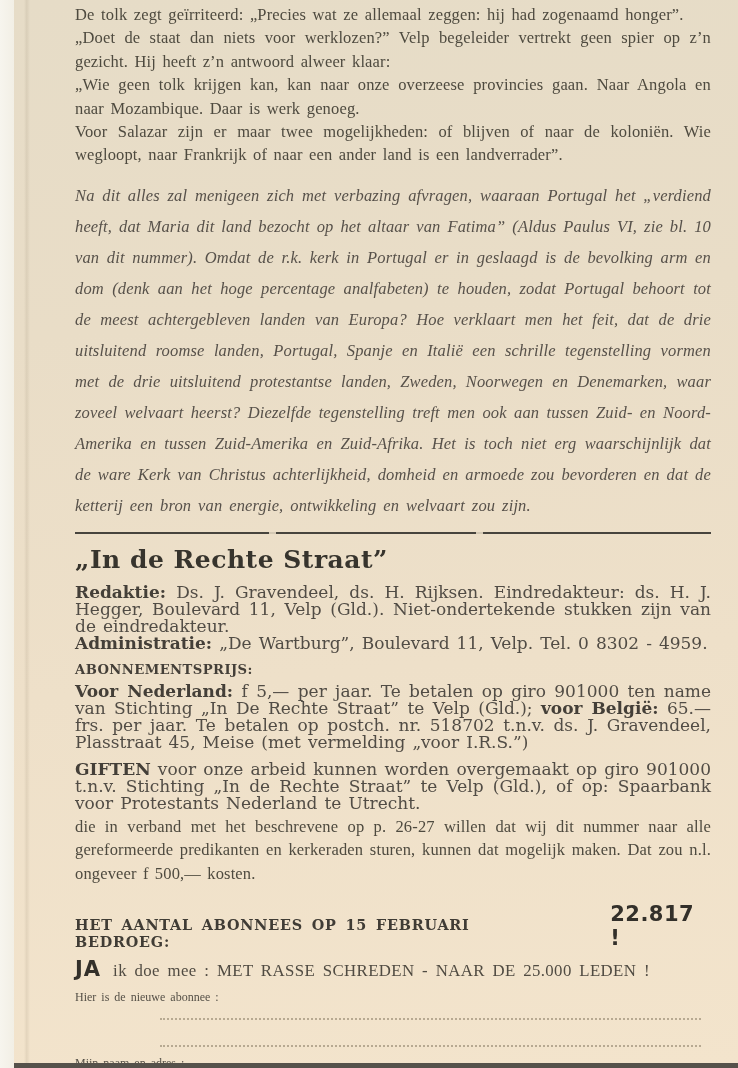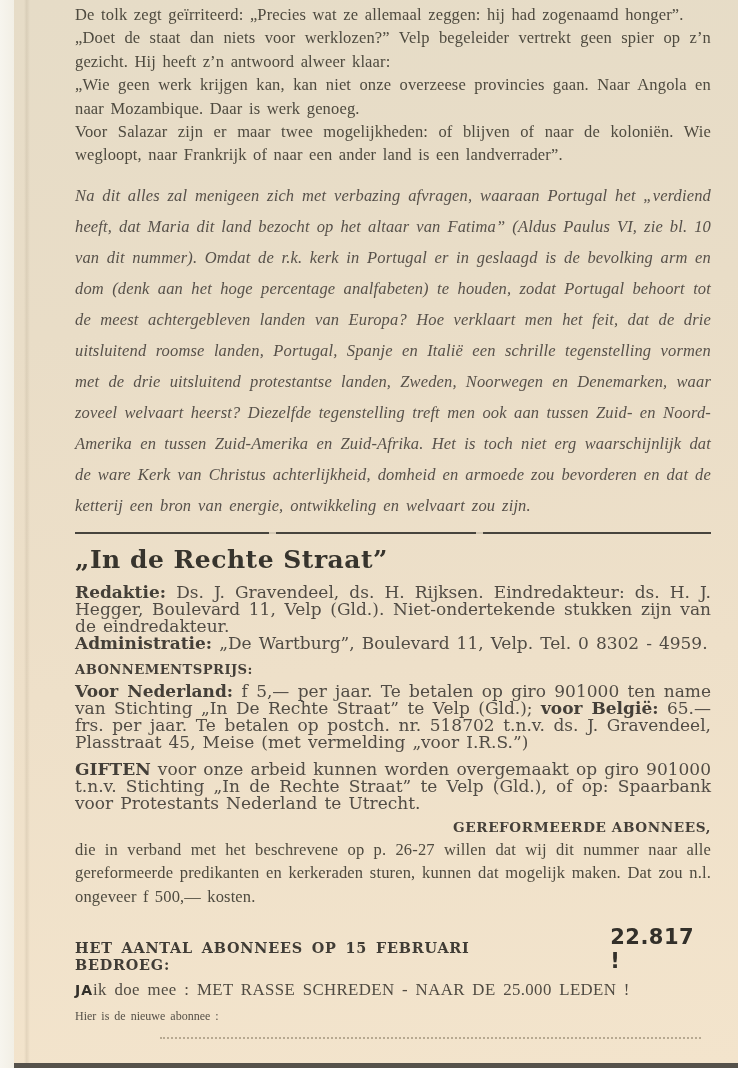--- a/index.html
+++ b/index.html
@@ -56,25 +56,25 @@
   .stats-label{
     font-family:"DejaVu Serif", serif;font-weight:bold;font-size:14.4px;
     letter-spacing:.8px;word-spacing:3px;color:#403c35;
   }
   .stats-count{
     font-family:"DejaVu Sans", sans-serif;font-weight:bold;font-size:21px;
     letter-spacing:.5px;color:#33302a;margin-left:42px;
   }
   .join-row{margin-top:7px;display:flex;align-items:baseline;}
   .ja{
-    font-family:"DejaVu Sans", sans-serif;font-weight:bold;font-size:14px;
+    font-family:"DejaVu Sans", sans-serif;font-weight:bold;font-size:21px;
     letter-spacing:1px;color:#33302a;
   }
   .join-text{
-    margin-left:0;font-size:16.8px;word-spacing:3px;letter-spacing:.4px;color:#504b42;
+    margin-left:12px;font-size:16.8px;word-spacing:3px;letter-spacing:.4px;color:#504b42;
   }
   .form-label{margin-top:9px;font-size:12px;word-spacing:2px;color:#555047;}
   .write-line{
     margin-left:85px;margin-right:10px;height:0;
     border-bottom:2px dotted rgba(110,98,75,.45);
   }
   .wl-1{margin-top:13px;}
   .wl-2{margin-top:25px;}
   .wl-3{margin-top:8px;}
 </style>
@@ -83,21 +83,21 @@
 
 <div class="page">
   <div class="edge-left"></div>
   <div class="crease"></div>
 
   <div class="content">
 
     <section class="interview">
       <p>De tolk zegt geïrriteerd: „Precies wat ze allemaal zeggen: hij had zogenaamd honger”.</p>
       <p>„Doet de staat dan niets voor werklozen?” Velp begeleider vertrekt geen spier op z’n gezicht. Hij heeft z’n antwoord alweer klaar:</p>
-      <p>„Wie geen werk krijgen kan, kan niet onze overzeese provincies gaan. Naar Angola en naar Mozambique. Daar is werk genoeg.</p>
+      <p>„Wie geen tolk krijgen kan, kan naar onze overzeese provincies gaan. Naar Angola en naar Mozambique. Daar is werk genoeg.</p>
       <p>Voor Salazar zijn er maar twee mogelijkheden: of blijven of naar de koloniën. Wie wegloopt, naar Frankrijk of naar een ander land is een landverrader”.</p>
     </section>
 
     <section class="commentary">
       <p>Na dit alles zal menigeen zich met verbazing afvragen, waaraan Portugal het „verdiend heeft, dat Maria dit land bezocht op het altaar van Fatima” (Aldus Paulus VI, zie bl. 10 van dit nummer). Omdat de r.k. kerk in Portugal er in geslaagd is de bevolking arm en dom (denk aan het hoge percentage analfabeten) te houden, zodat Portugal behoort tot de meest achtergebleven landen van Europa? Hoe verklaart men het feit, dat de drie uitsluitend roomse landen, Portugal, Spanje en Italië een schrille tegenstelling vormen met de drie uitsluitend protestantse landen, Zweden, Noorwegen en Denemarken, waar zoveel welvaart heerst? Diezelfde tegenstelling treft men ook aan tussen Zuid- en Noord-Amerika en tussen Zuid-Amerika en Zuid-Afrika. Het is toch niet erg waarschijnlijk dat de ware Kerk van Christus achterlijkheid, domheid en armoede zou bevorderen en dat de ketterij een bron van energie, ontwikkeling en welvaart zou zijn.</p>
     </section>
 
     <div class="divider"></div>
 
     <h1 class="masthead-title">„In de Rechte Straat”</h1>
@@ -117,21 +117,20 @@
       <span>f 5,— per jaar. Te betalen op giro 901000 ten name van Stichting „In De Rechte Straat” te Velp (Gld.);</span>
       <b>voor België:</b>
       <span>65.— frs. per jaar. Te betalen op postch. nr. 518702 t.n.v. ds. J. Gravendeel, Plasstraat 45, Meise (met vermelding „voor I.R.S.”)</span>
     </p>
 
     <p class="small mt10">
       <b>GIFTEN</b>
       <span>voor onze arbeid kunnen worden overgemaakt op giro 901000 t.n.v. Stichting „In de Rechte Straat” te Velp (Gld.), of op: Spaarbank voor Protestants Nederland te Utrecht.</span>
     </p>
 
-    <div class="reformed-heading">GEREFORMEERDE ABONNEES,</div>
 
     <p class="bodytext">die in verband met het beschrevene op p. 26-27 willen dat wij dit nummer naar alle gereformeerde predikanten en kerkeraden sturen, kunnen dat mogelijk maken. Dat zou n.l. ongeveer f 500,— kosten.</p>
 
     <div class="stats-row">
       <span class="stats-label">HET AANTAL ABONNEES OP 15 FEBRUARI BEDROEG:</span>
       <span class="stats-count">22.817 !</span>
     </div>
 
     <div class="join-row">
       <span class="ja">JA</span>

